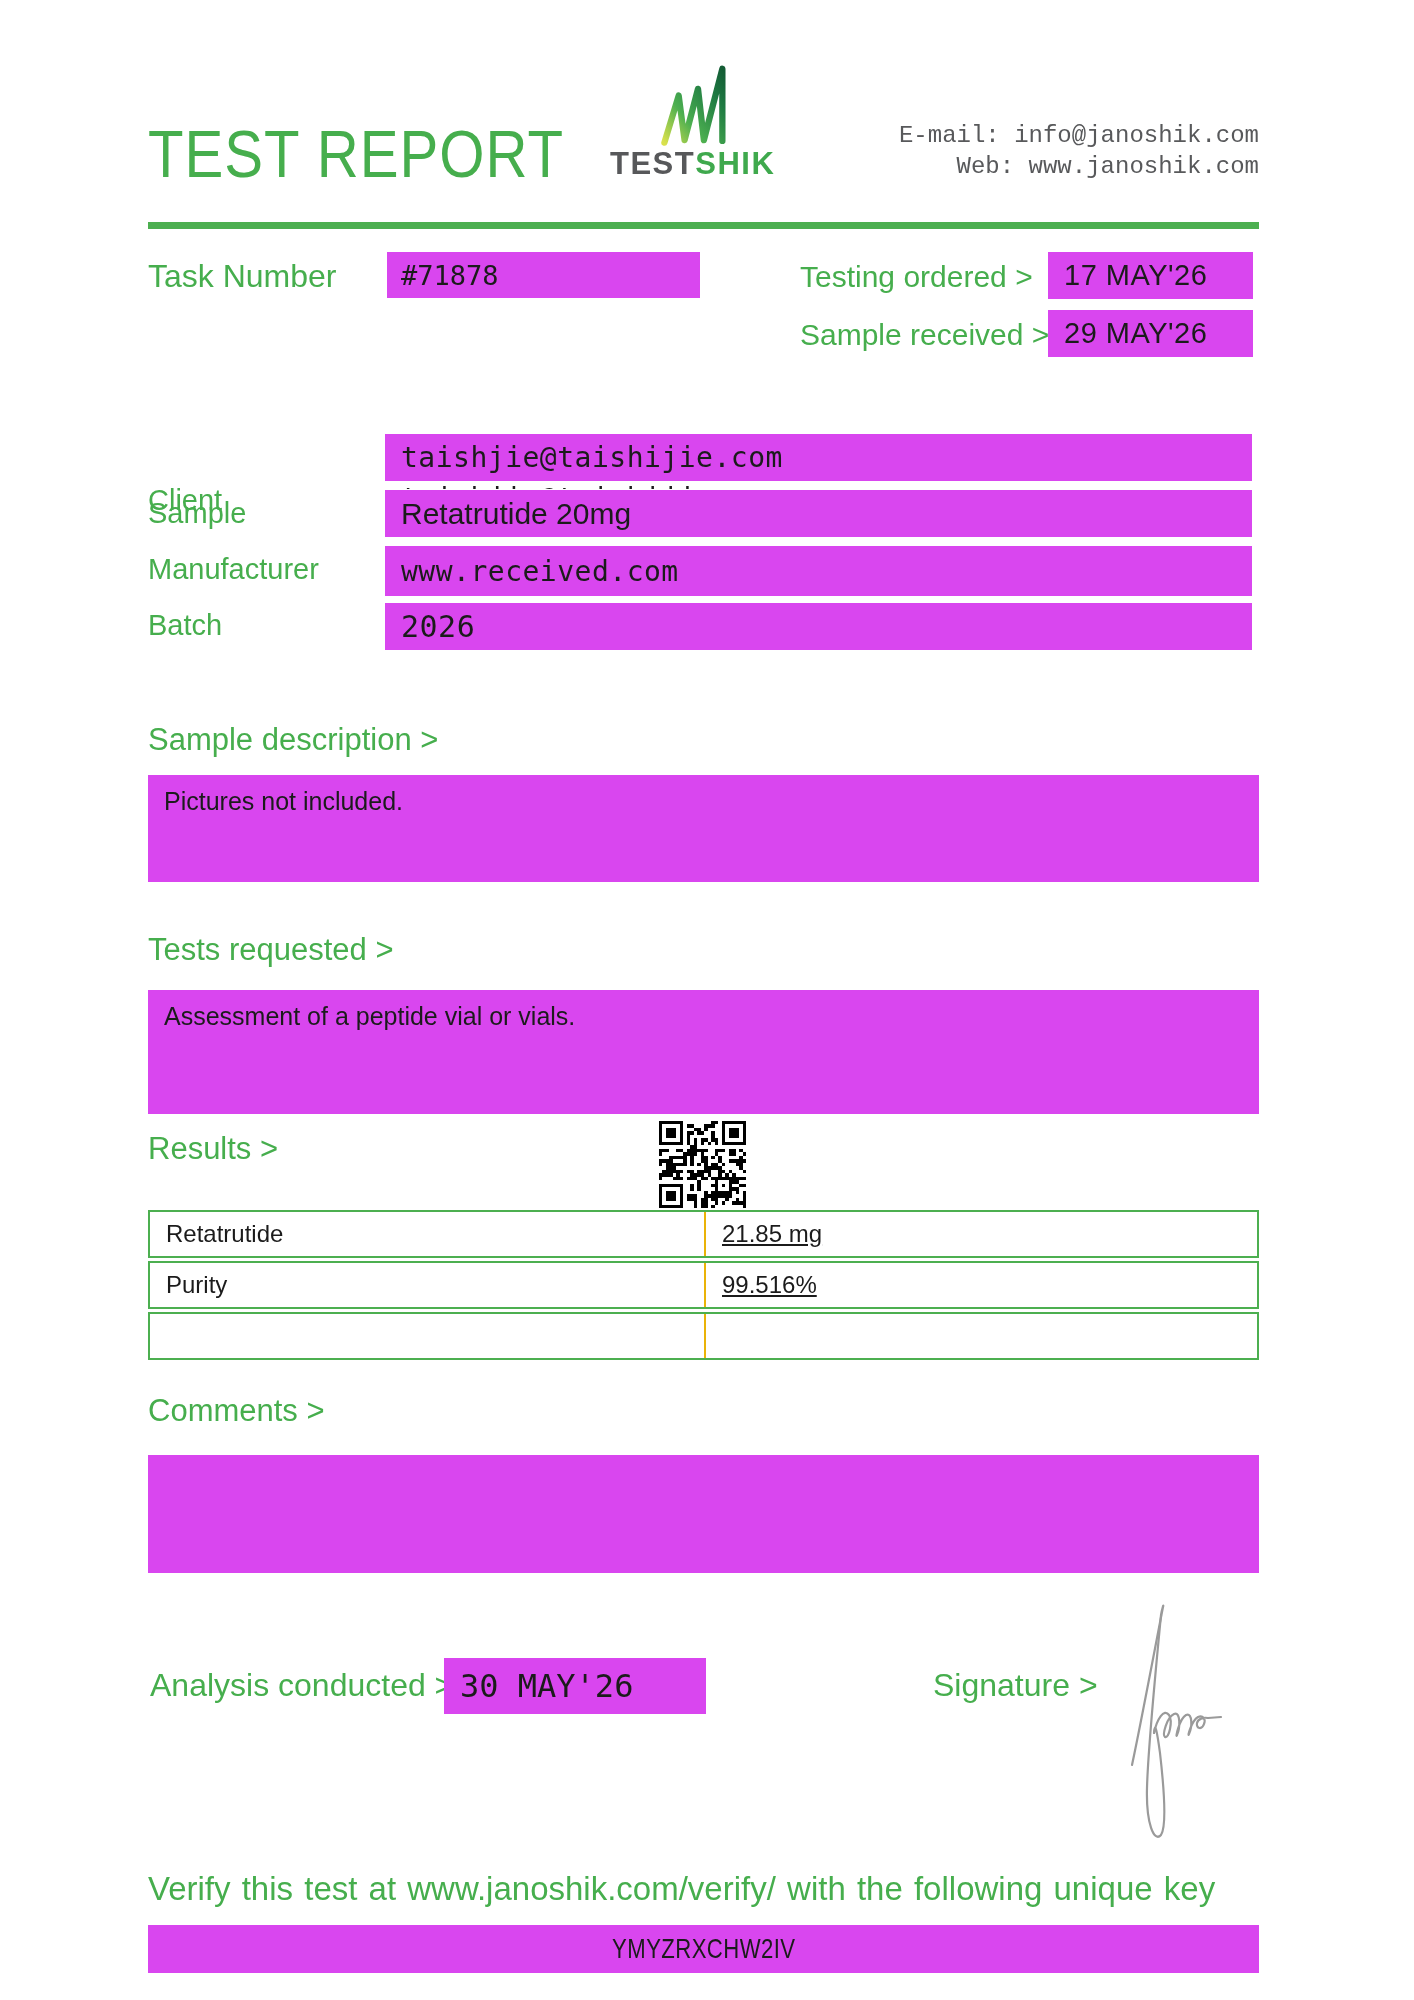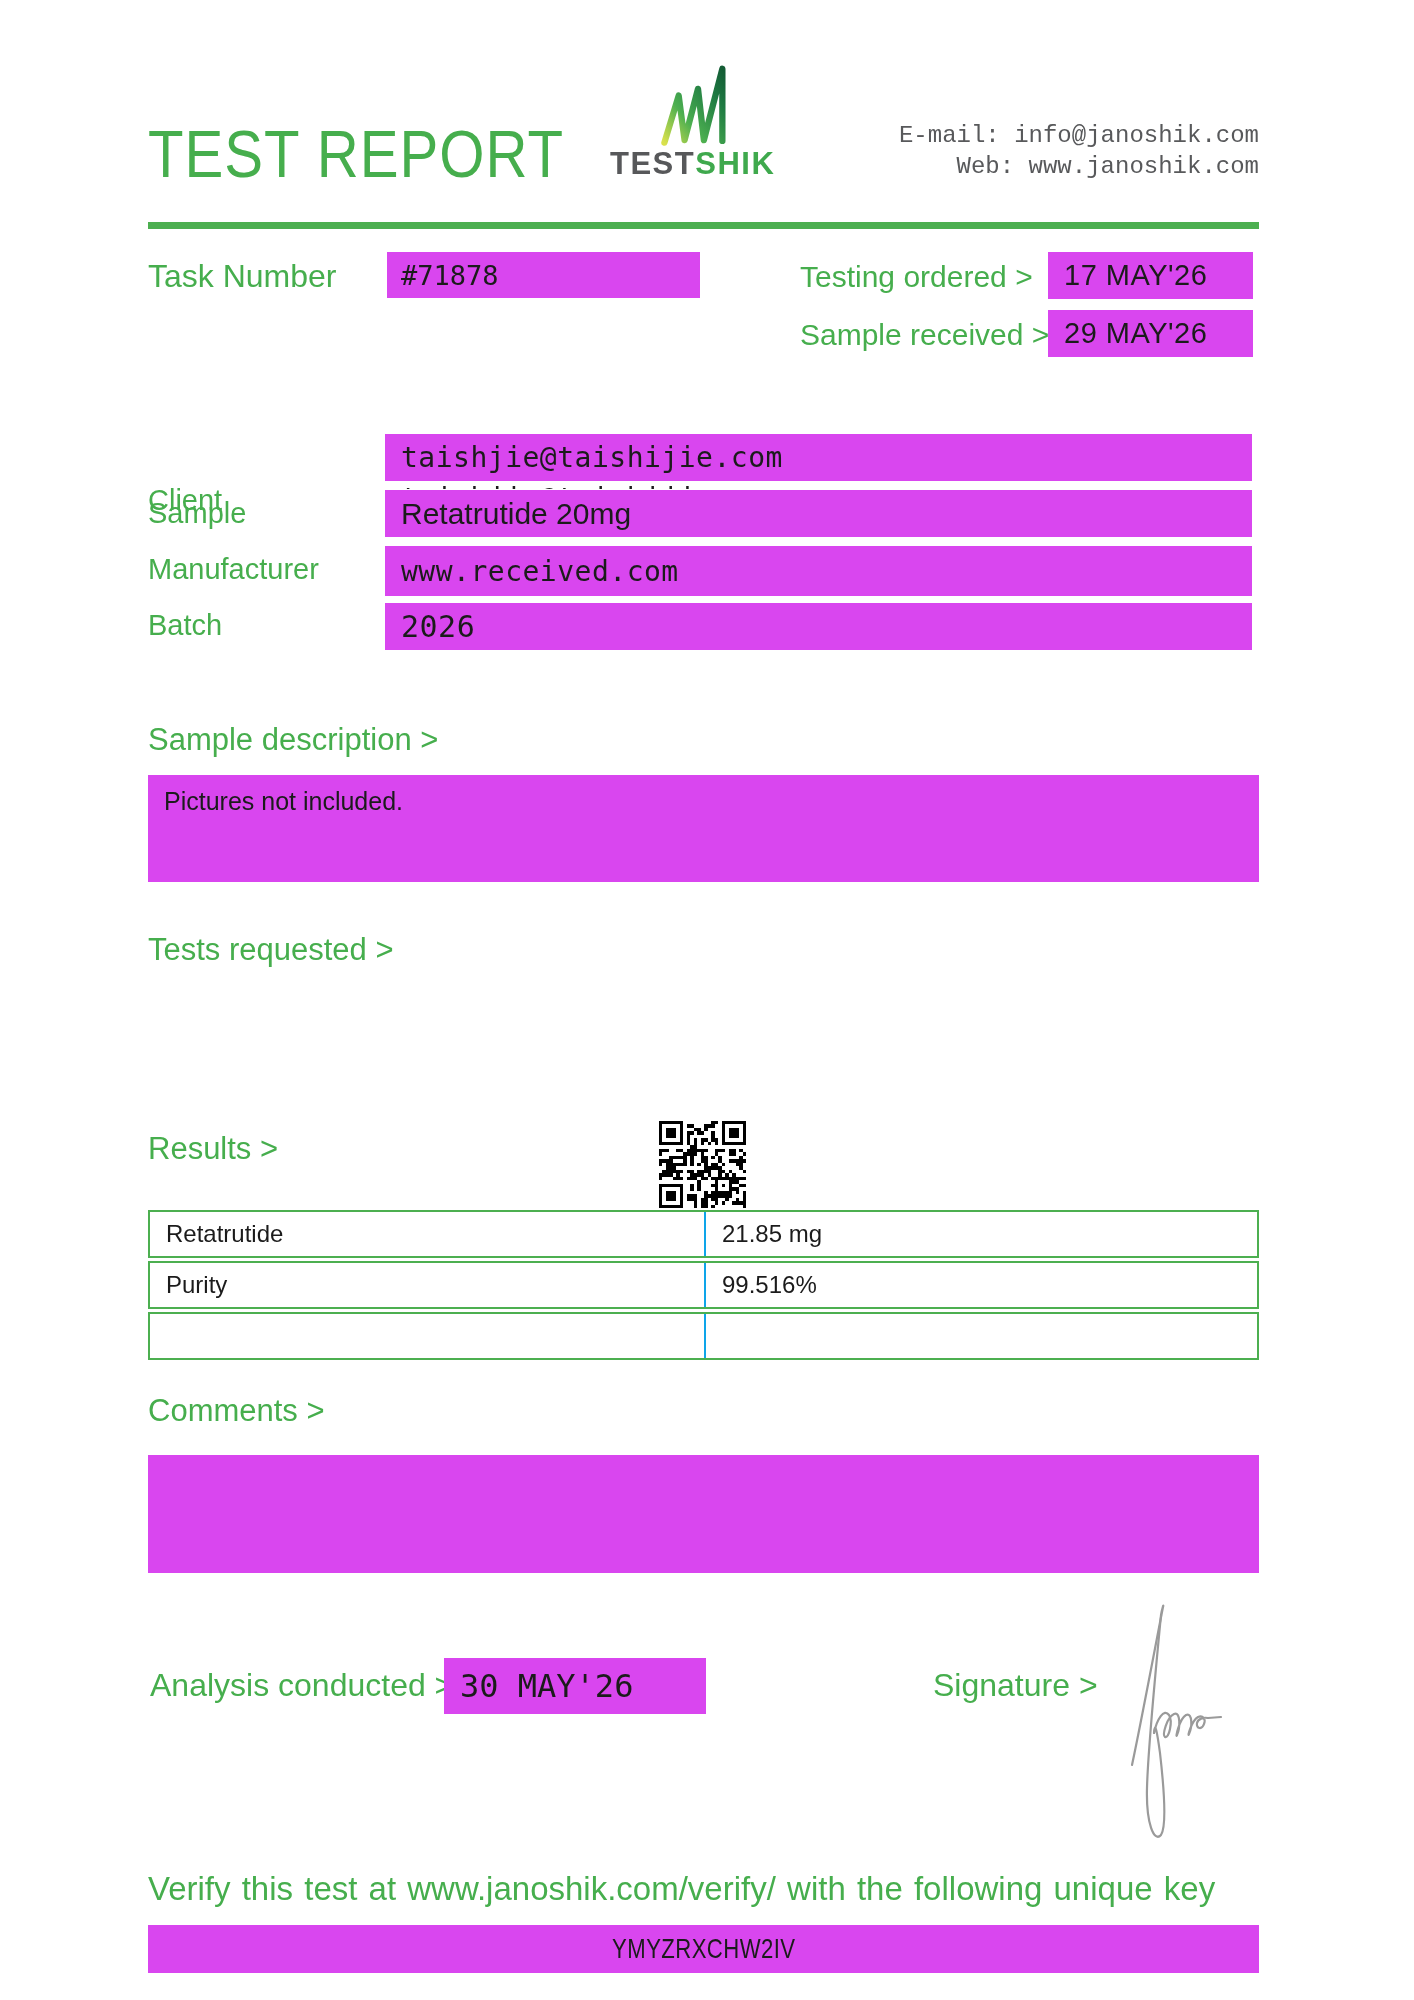--- a/index.html
+++ b/index.html
@@ -37,21 +37,21 @@
   .sans-val { font-size:30px; white-space:nowrap; }
   .overflow-line { left:401px; top:482px; width:800px; height:7px; overflow:hidden; }
   .overflow-line span { font-family:"DejaVu Sans Mono", monospace; font-size:28px; letter-spacing:0.5px; }
   
   .sec-h { left:148px; font-size:31px; }
   .bigbox { left:148px; width:1111px; padding:12px 16px; font-size:25px; }
   
   .rtable { left:148px; top:1210px; width:1111px; }
   .trow { display:grid; grid-template-columns:554px 1fr; border:2px solid #4CAF50; height:48px; margin-bottom:3px; background:#fff; }
   .tcell { display:flex; align-items:center; padding-left:16px; font-size:24px; }
-  .tcell.v { border-left:2px solid #0ea5e9; }
+  .tcell.v { border-left:2px solid #eab308;text-decoration:underline; }
   
   .an-label { left:150px; top:1667px; font-size:32px; }
   .an-box { left:444px; top:1658px; width:262px; height:56px; }
   .an-val { font-family:"DejaVu Sans Mono", monospace; font-size:32px; white-space:nowrap; }
   .sig-label { left:933px; top:1667px; font-size:32px; }
   .verify { left:148px; top:1870px; width:1114px; font-size:33px; word-spacing:2px; white-space:nowrap; }
   .key-box { left:148px; top:1925px; width:1111px; height:48px; display:flex; align-items:center; justify-content:center; }
   .key-val { font-size:27px; letter-spacing:0.5px; transform:scale(0.82,1.05); }
   svg { display:block; }
 </style>
@@ -119,20 +119,23 @@
   <div class="abs graybox info-box" style="top:603px;">
     <span class="mono-val" style="font-size:30px;">2026</span>
   </div>
 
   <div class="abs lbl sec-h" style="top:722px;">Sample description &gt;</div>
   <div class="abs graybox bigbox" style="top:775px; height:107px;">
     <span>Pictures not included.</span>
   </div>
 
   <div class="abs lbl sec-h" style="top:932px;">Tests requested &gt;</div>
+  <div class="abs graybox bigbox" style="top:990px; height:124px;">
+    <span>Assessment of a peptide vial or vials.</span>
+  </div>
 
   <div class="abs" style="left:659px; top:1121px;">
     <svg id="qr" width="87" height="87" viewBox="0 0 25 25" shape-rendering="crispEdges">
         <rect x="0" y="0" width="7" height="7" fill="#000"></rect>
         <rect x="1" y="1" width="5" height="5" fill="#fff"></rect>
         <rect x="2" y="2" width="3" height="3" fill="#000"></rect>
         <rect x="18" y="0" width="7" height="7" fill="#000"></rect>
         <rect x="19" y="1" width="5" height="5" fill="#fff"></rect>
         <rect x="20" y="2" width="3" height="3" fill="#000"></rect>
         <rect x="0" y="18" width="7" height="7" fill="#000"></rect>

